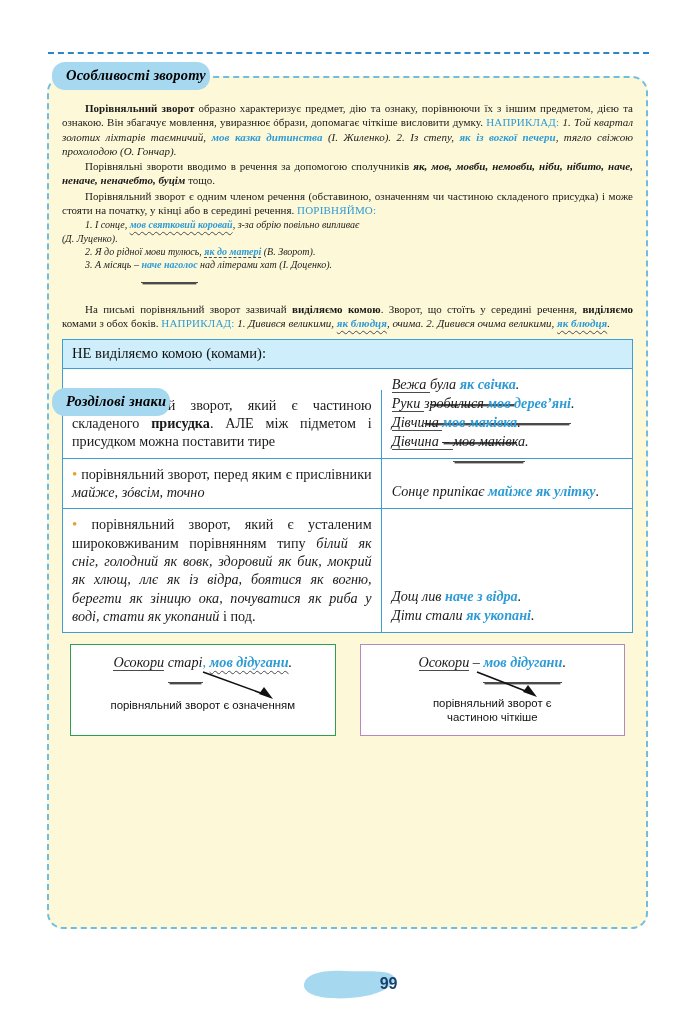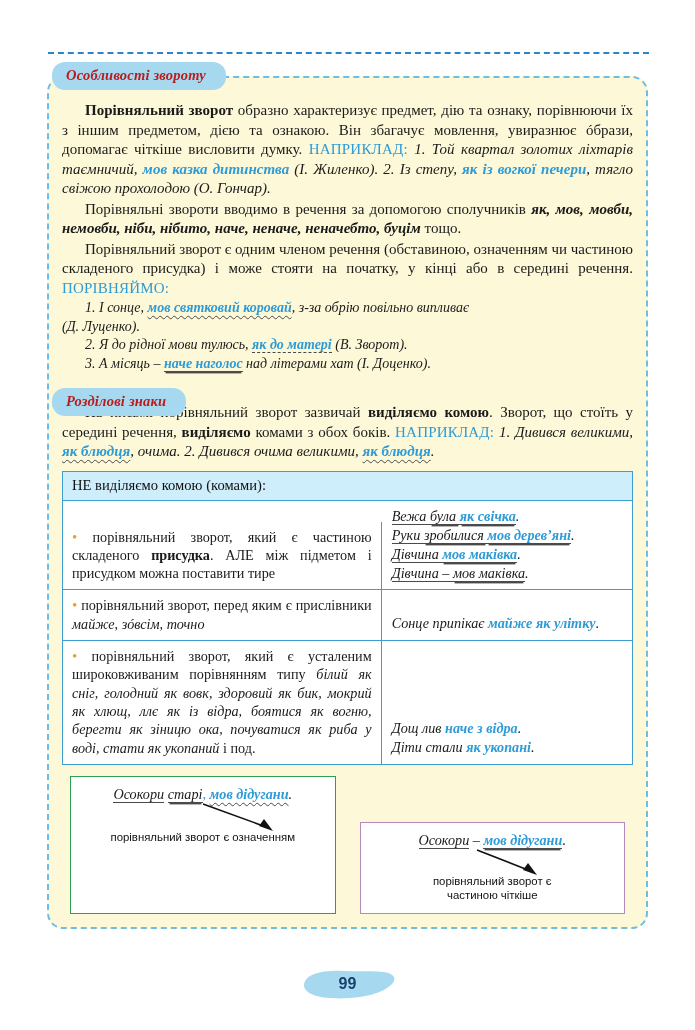--- a/index.html
+++ b/index.html
@@ -43,73 +43,73 @@
     position:absolute;
     left:0;top:0;right:0;bottom:0;
     padding:14px 13px 10px 13px;
     box-sizing:border-box;
   }
 
   
   .pill{
     display:inline-block;
     background:#a6d9f0;
-    color:#b91c1c;
+    color:#000000;
     font-style:italic;
     font-weight:700;
     font-size:14.5px;
     line-height:1;
-    padding:6px 20px 7px 14px;
+    padding:6px 4px 7px 14px;
     border-radius:13px;
     letter-spacing:.2px;
     white-space:nowrap;
   }
   .pill-wrap{position:absolute;z-index:5;}
   #pill-1{left:52px;top:62px;}
   #pill-2{left:52px;top:388px;border-radius:7px;}
 
   
   .para{
-    font-size:15px;
+    font-size:11px;
     line-height:1.30;
     text-align:justify;
     text-indent:23px;
     margin:0 0 1px 0;
     hyphens:manual;
   }
   .b{font-weight:700;}
   .i{font-style:italic;}
   .bi{font-weight:700;font-style:italic;}
   .blue{color:#2e9bd6;}
   .lbl{color:#2e9bd6;letter-spacing:.2px;}
 
   
   .u-single{ text-decoration:none; border-bottom:1.4px solid #4a4a4a; }
   .u-double{
     text-decoration:none;
     border-bottom:1.4px solid #4a4a4a;
     box-shadow:0 3px 0 -1.6px #4a4a4a;
-    padding-bottom:0px;
+    padding-bottom:12px;
   }
   .u-dashdot{
     text-decoration:none;
     border-bottom:1.6px dashed #4a4a4a;
   }
   .u-wave{
     text-decoration:underline;
     text-decoration-style:wavy;
     text-decoration-color:#4a4a4a;
     text-decoration-thickness:1px;
     text-underline-offset:2.5px;
   }
 
   .examples{margin-top:1px;}
   .ex-line{
     font-style:italic;
-    font-size:14px;
+    font-size:10px;
     line-height:1.33;
     text-indent:23px;
     margin:0;
   }
   .ex-line.cont{text-indent:0;}
 
   
   .tbl{
     margin:9px 0 0 0;
     border:1.6px solid #3d9ed4;
@@ -160,21 +160,21 @@
   }
   .dbox{
     flex:1;
     background:#ffffff;
     box-sizing:border-box;
     padding:9px 10px 10px 10px;
     position:relative;
     min-height:72px;
   }
   .dbox.green{border:1.8px solid #2f9e4f;}
-  .dbox.purple{border:1.8px solid #b689bd;margin-top:46px;}
+  .dbox.purple{border:1.8px solid #b689bd;}
   .dbox .sent{
     font-style:italic;
     font-size:14.2px;
     text-align:center;
     line-height:1.2;
     margin:0 0 2px 0;
   }
   .dbox .cap{
     font-family:"Liberation Sans", sans-serif;
     font-style:normal;
@@ -198,21 +198,21 @@
   }
   .pgnum-blob{
     position:relative;
     display:inline-block;
     width:100px;height:34px;
   }
   .pgnum-blob svg{position:absolute;left:0;top:0;}
   .pgnum-txt{
     position:absolute;
     left:0;right:0;top:7px;
-    text-align:center;
+    text-align:right;
     font-family:"Liberation Sans", sans-serif;
     font-size:16px;
     font-weight:700;
     color:#17406b;
   }
 </style>
 </head>
 <body>
 
 <div id="page">

